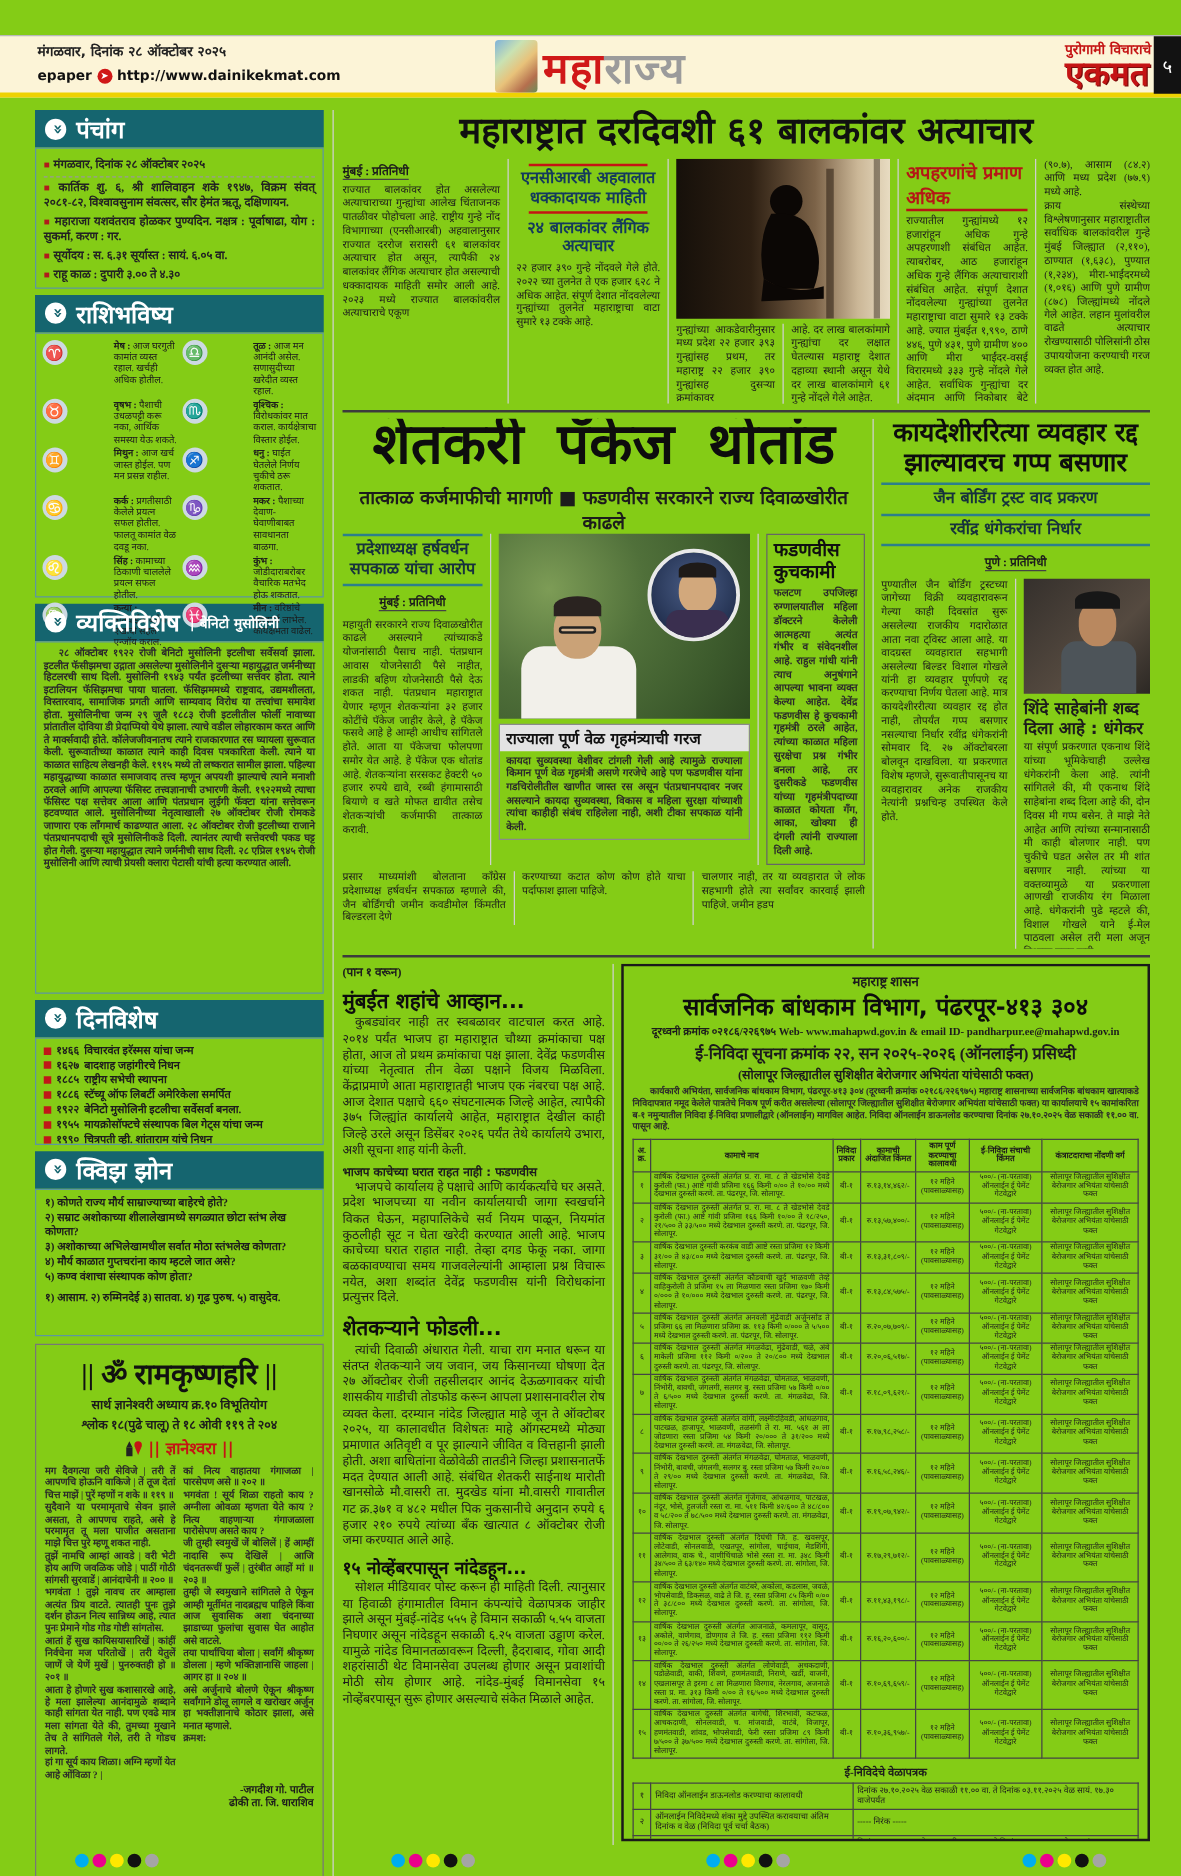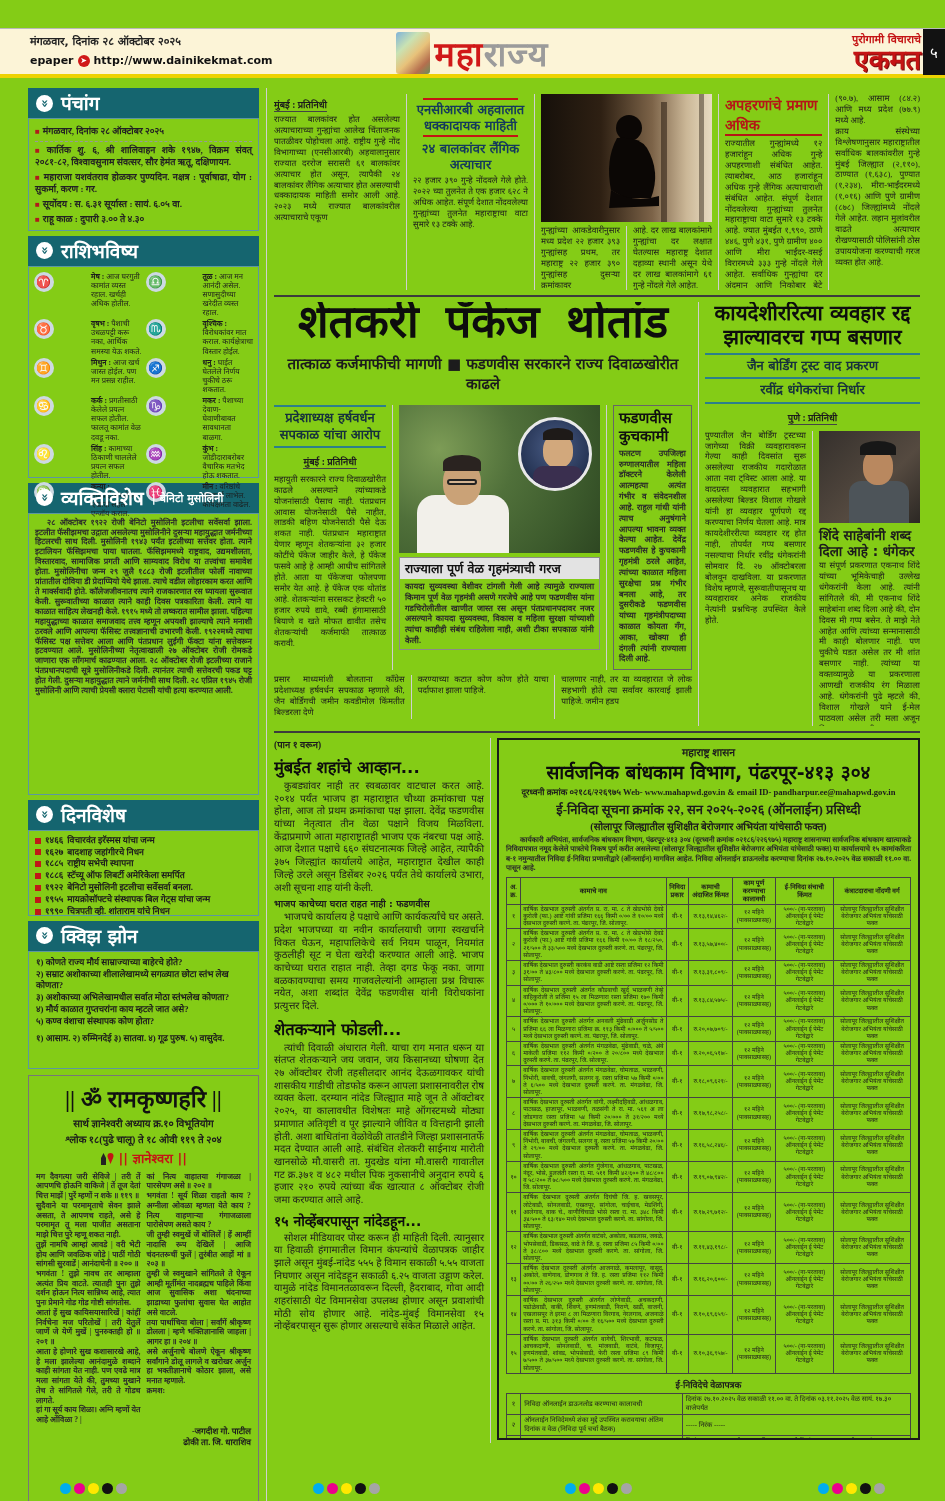--- a/index.html
+++ b/index.html
@@ -12,21 +12,21 @@
               background:#fcf4d7; border-top:1px solid #b9b9b9; border-bottom:4px solid #eed202; }
   .hdr-left { position:absolute; left:30px; top:4px; }
   .hdr-date { font-family:"DejaVu Sans",sans-serif; font-weight:bold; font-size:11px; color:#222; }
   .hdr-epaper { margin-top:6px; font-family:"DejaVu Sans",sans-serif; font-weight:bold; font-size:11px; color:#111; display:flex; align-items:center; gap:4px;}
   .ep-ic { width:12px; height:12px; border-radius:50%; background:#d01818; color:#fff; font-size:8px; line-height:12px; text-align:center; display:inline-block;}
   .mast { position:absolute; left:0; right:0; top:1px; text-align:center; }
   .mast-collage { display:inline-block; vertical-align:middle; width:34px; height:42px;
      background:linear-gradient(135deg,#7fb2d9 0%,#c9e2b3 30%,#e8c27a 55%,#b56f4e 80%,#6a8f5a 100%); border-radius:3px; margin-right:4px;}
   .mast-t { display:inline-block; vertical-align:middle; font-family:"DejaVu Sans",sans-serif; font-weight:bold; font-size:34px; letter-spacing:1px;}
   .mast-t .p1 { color:#d01818; } .mast-t .p2 { color:#9b9b9b; }
-  .hdr-right { position:absolute; right:24px; top:2px; text-align:right; }
+  .hdr-right { position:absolute; right:24px; top:2px; text-align:left; }
   .hdr-tag { color:#c41414; font-family:"DejaVu Sans",sans-serif; font-weight:bold; font-size:11px; }
   .hdr-brand { color:#c41414; font-family:"DejaVu Sans",sans-serif; font-weight:bold; font-size:27px; line-height:1; text-shadow:1px 1px 0 #7a0c0c;}
   .hdr-pn { position:absolute; right:0; top:0; width:22px; height:46px; background:#121212; color:#fff;
             font-family:"DejaVu Sans",sans-serif; font-size:15px; display:flex; align-items:center; justify-content:center; }
   
   #body { position:absolute; top:88px; left:28px; width:892px; display:flex; gap:7px; }
   #sidebar { width:231px; flex:none; }
   #main { flex:1; border-left:1px solid #cfcfcf; padding-left:7px; min-width:0;}
   
   .sec-head { background:#15656f; color:#fff; font-family:"DejaVu Sans",sans-serif; font-weight:bold;
@@ -327,20 +327,21 @@
         <div class="ram-by">
           <div>-जगदीश गो. पाटील</div>
           <div>ढोकी ता. जि. धाराशिव</div>
         </div>
       </div>
     </div>
 
     <div id="main">
 
       <div>
+        <div class="h1">महाराष्ट्रात दरदिवशी ६१ बालकांवर अत्याचार</div>
         <div class="cols" style="margin-top:6px; height:196px; overflow:hidden;">
           <div class="col" style="width:126px; flex:none;">
             <div class="byline">मुंबई : प्रतिनिधी</div>
             <div class="body-txt">राज्यात बालकांवर होत असलेल्या अत्याचाराच्या गुन्ह्यांचा आलेख चिंताजनक पातळीवर पोहोचला आहे. राष्ट्रीय गुन्हे नोंद विभागाच्या (एनसीआरबी) अहवालानुसार राज्यात दररोज सरासरी ६१ बालकांवर अत्याचार होत असून, त्यापैकी २४ बालकांवर लैंगिक अत्याचार होत असल्याची धक्कादायक माहिती समोर आली आहे. २०२३ मध्ये राज्यात बालकांवरील अत्याचाराचे एकूण</div>
           </div>
           <div class="col" style="width:122px; flex:none;">
             <div class="hl-box">
               <div class="hl-rule"></div>
               <div class="hl-t1">एनसीआरबी अहवालात धक्कादायक माहिती</div>
               <div class="hl-rule"></div>
@@ -375,21 +376,21 @@
           </div>
         </div>
       </div>
 
       <div class="divider"></div>
 
       <div class="cols" style="height:424px; overflow:hidden;">
         <div class="col" style="flex:1;">
           <div class="h2">शेतकरी पॅकेज थोतांड</div>
           <div class="sub2">तात्काळ कर्जमाफीची मागणी ■ फडणवीस सरकारने राज्य दिवाळखोरीत काढले</div>
-          <div class="cols" style="margin-top:12px;">
+          <div class="cols" style="margin-top:0;">
             <div class="col" style="width:112px; flex:none;">
               <div class="kick">प्रदेशाध्यक्ष हर्षवर्धन सपकाळ यांचा आरोप</div>
               <div style="text-align:center; margin:3px 0;"><span class="byline">मुंबई : प्रतिनिधी</span></div>
               <div class="body-txt">महायुती सरकारने राज्य दिवाळखोरीत काढले असल्याने त्यांच्याकडे योजनांसाठी पैसाच नाही. पंतप्रधान आवास योजनेसाठी पैसे नाहीत, लाडकी बहिण योजनेसाठी पैसे देऊ शकत नाही. पंतप्रधान महाराष्ट्रात येणार म्हणून शेतकऱ्यांना ३२ हजार कोटींचे पॅकेज जाहीर केले, हे पॅकेज फसवे आहे हे आम्ही आधीच सांगितले होते. आता या पॅकेजचा फोलपणा समोर येत आहे. हे पॅकेज एक थोतांड आहे. शेतकऱ्यांना सरसकट हेक्टरी ५० हजार रुपये द्यावे, रब्बी हंगामासाठी बियाणे व खते मोफत द्यावीत तसेच शेतकऱ्यांची कर्जमाफी तात्काळ करावी.</div>
             </div>
             <div class="col" style="width:208px; flex:none;">
               <div class="photo2">
                 <div class="p2-man">
                   <div class="p2-shirt"></div>
                     <div class="p2-head"></div>

